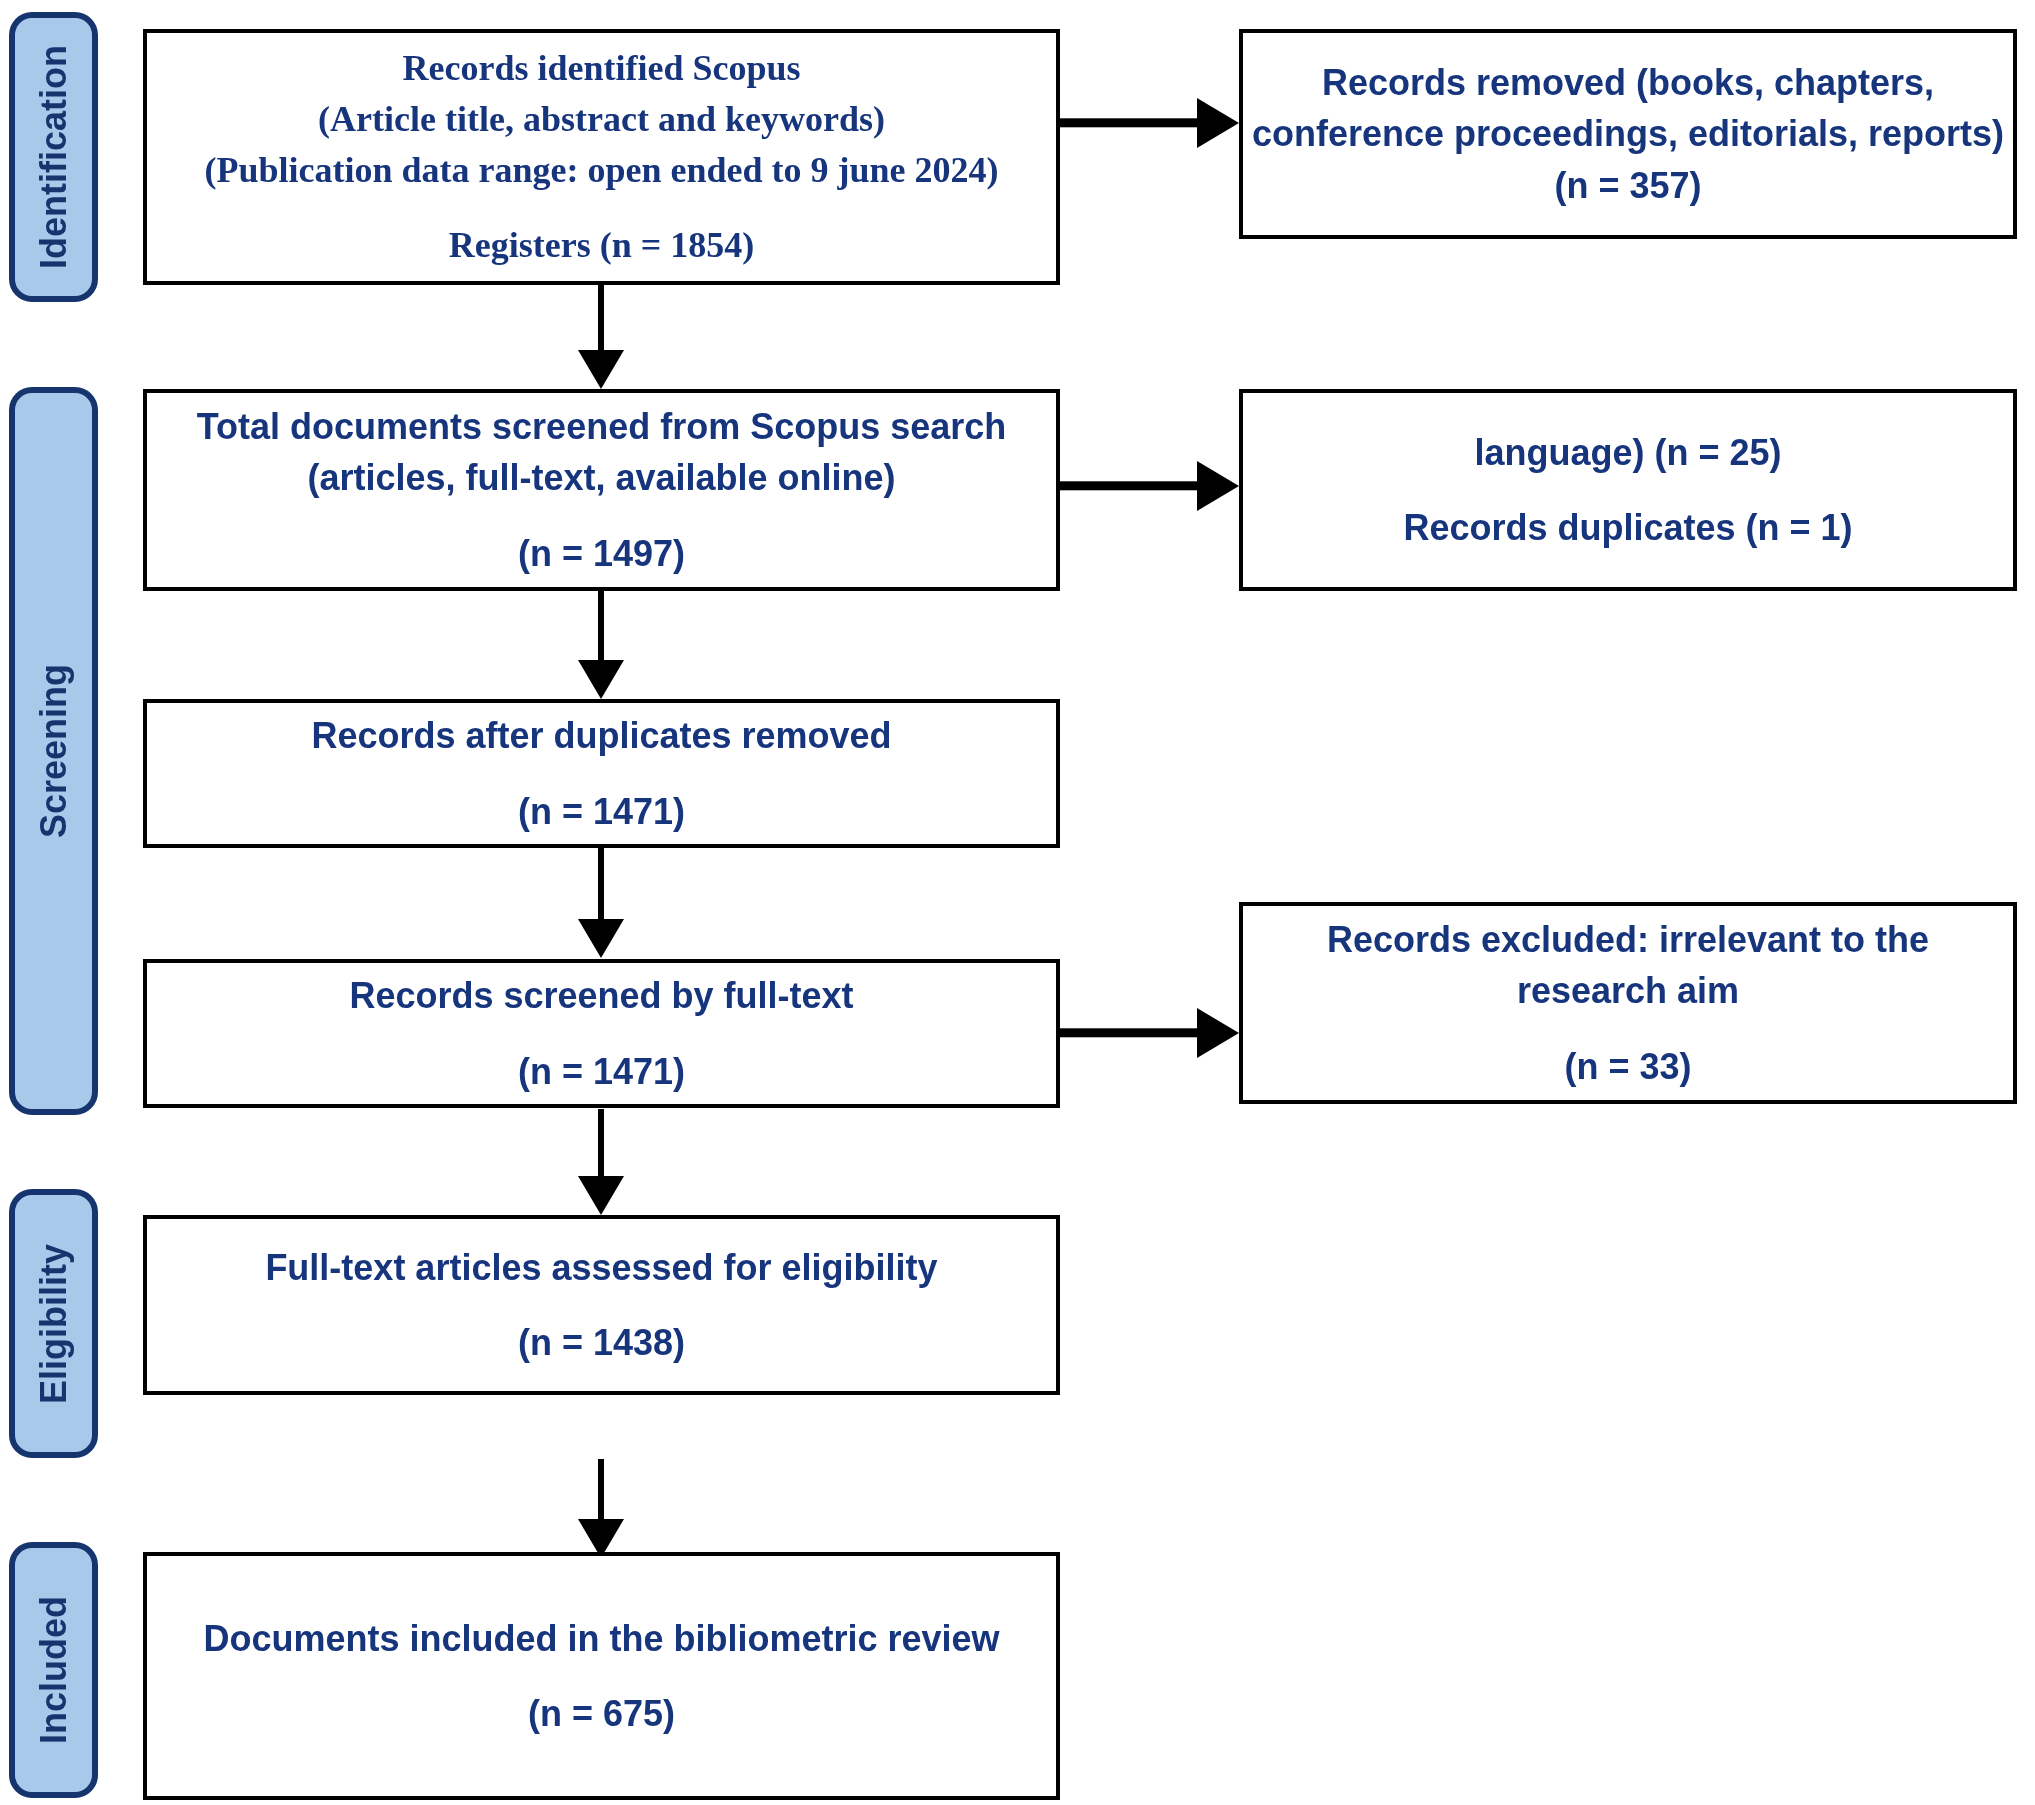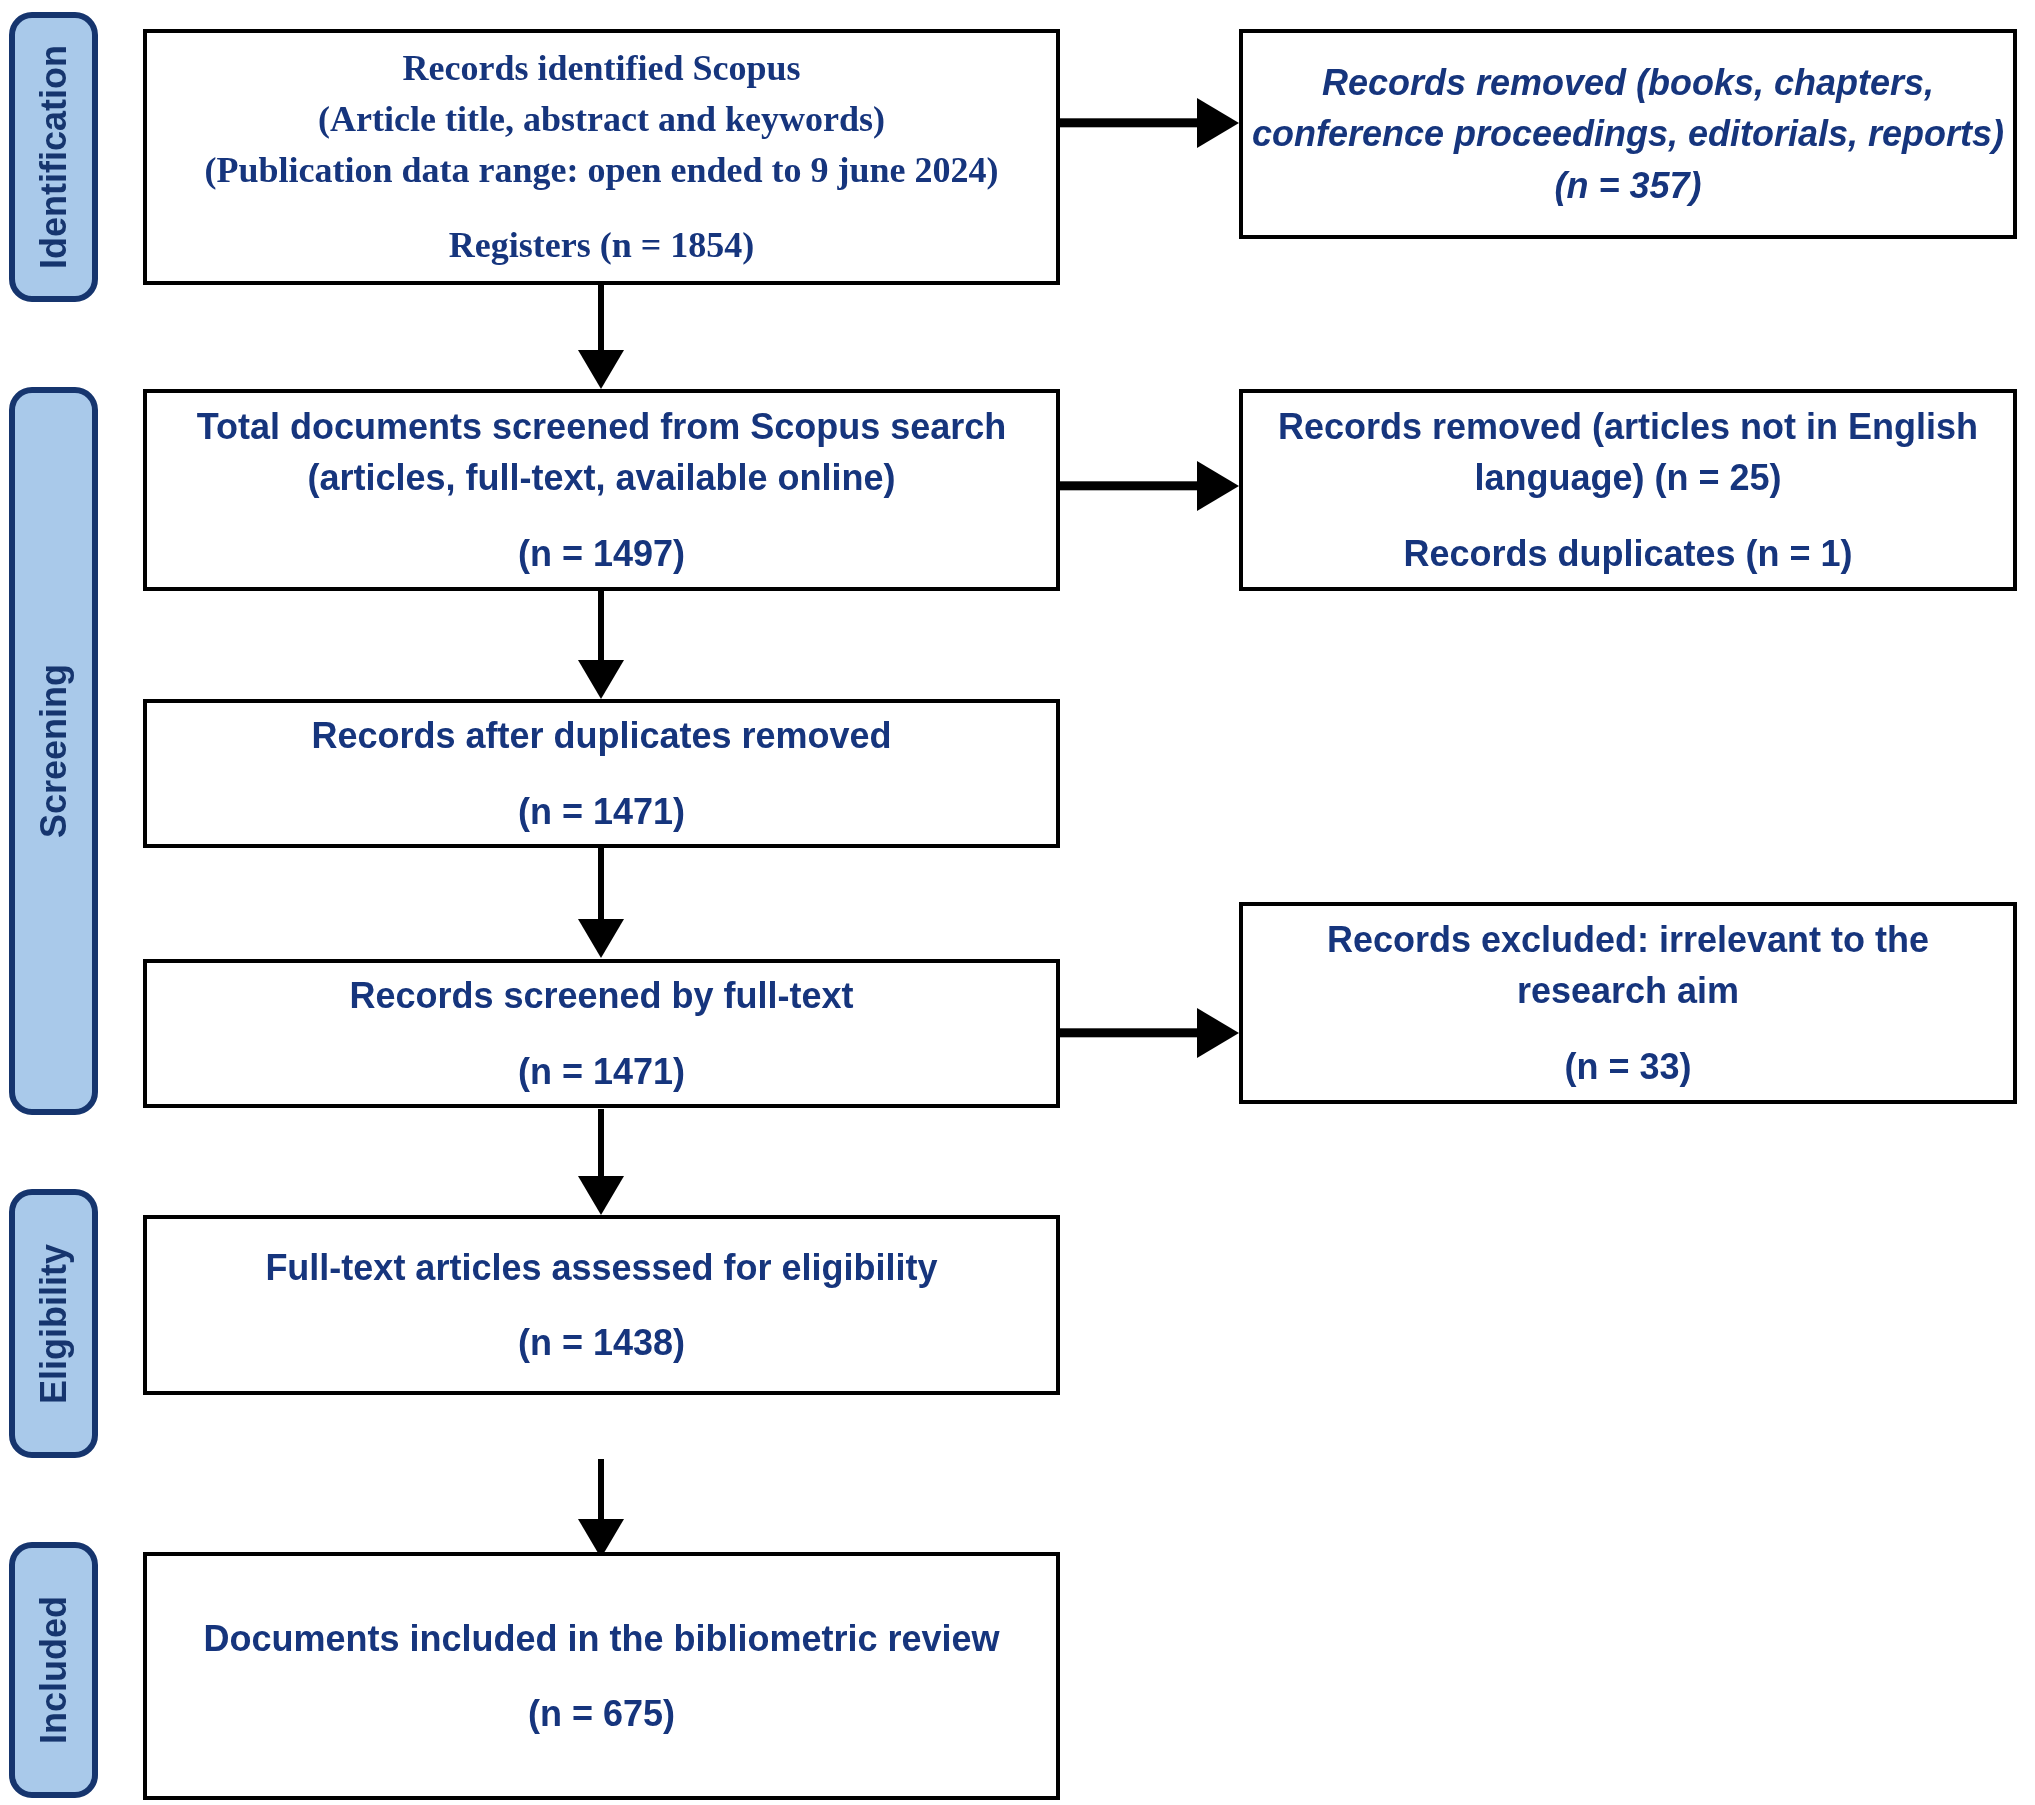--- a/index.html
+++ b/index.html
@@ -131,21 +131,21 @@
     <span class="stage-bar-label">Included</span>
   </div>
 
   <div class="flow-box" style="left:143px; top:29px; width:917px; height:256px;font-family:Liberation Serif, serif;">
     <div class="flow-line">Records identified Scopus</div>
     <div class="flow-line">(Article title, abstract and keywords)</div>
     <div class="flow-line">(Publication data range: open ended to 9 june 2024)</div>
     <div class="flow-line gap-above">Registers (n = 1854)</div>
   </div>
 
-  <div class="flow-box" style="left:1239px; top:29px; width:778px; height:210px;font-style:italic;">
+  <div class="flow-box" style="left:1239px; top:29px; width:778px; height:210px;">
     <div class="flow-line">Records removed (books, chapters,</div>
     <div class="flow-line">conference proceedings, editorials, reports)</div>
     <div class="flow-line">(n = 357)</div>
   </div>
 
   <div class="arrow-h" style="left:1060px; top:123px; width:179px;">
     <div class="shaft" style="width:141px;"></div>
     <div class="head" style="left:137px;"></div>
   </div>
 
@@ -154,21 +154,20 @@
     <div class="head" style="top:65px;"></div>
   </div>
 
   <div class="flow-box" style="left:143px; top:389px; width:917px; height:202px;justify-content:center;">
     <div class="flow-line">Total documents screened from Scopus search</div>
     <div class="flow-line">(articles, full-text, available online)</div>
     <div class="flow-line gap-above">(n = 1497)</div>
   </div>
 
   <div class="flow-box" style="left:1239px; top:389px; width:778px; height:202px;">
-    <div class="flow-line">Records removed (articles not in English</div>
     <div class="flow-line">language) (n = 25)</div>
     <div class="flow-line gap-above">Records duplicates (n = 1)</div>
   </div>
 
   <div class="arrow-h" style="left:1060px; top:486px; width:179px;">
     <div class="shaft" style="width:141px;"></div>
     <div class="head" style="left:137px;"></div>
   </div>
 
   <div class="arrow-v" style="left:601px; top:591px; height:108px;">

